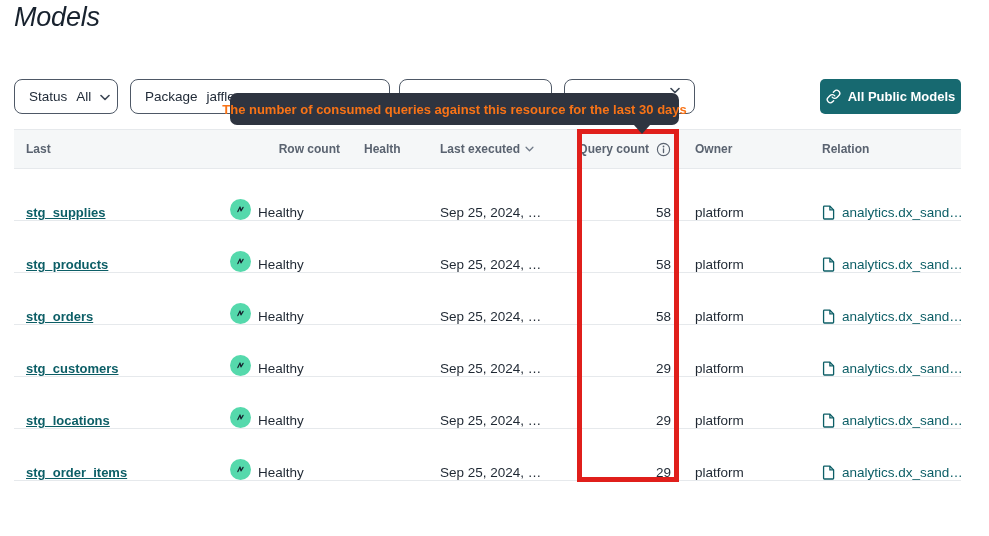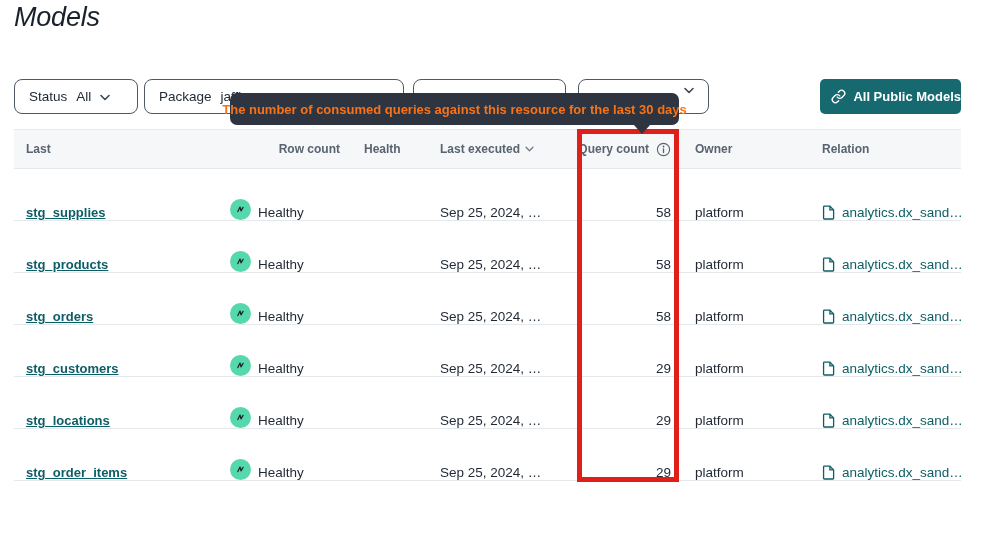--- a/index.html
+++ b/index.html
@@ -22,29 +22,29 @@
   
   .filters { position: absolute; left: 14px; top: 79px; display: flex; }
   .dropdown {
     height: 35px; border: 1.5px solid var(--filter_border);
     border-radius: 8px; background: #fff;
     display: flex; align-items: center; gap: 9px;
     padding: 0 14px; font-size: 13.5px; color: #222c39;
     cursor: pointer; white-space: nowrap; overflow: hidden;
   }
   .dropdown .chev { flex: 0 0 auto; margin-top: 1px; }
-  .dd-status  { width: 124px; margin-right: 6px; }
+  .dd-status  { width: 104px; margin-right: 12px; }
   .dd-package { width: 260px; margin-right: 9px; }
   .dd-three   { width: 153px; margin-right: 12px; }
   .dd-four    { width: 131px; justify-content: flex-end; align-items: flex-start; padding-top: 6px; }
 
   .primary-btn {
     position: absolute; left: 820px; top: 79px; width: 141px; height: 35px;
     background: var(--button_teal); color: #fff; border: none; border-radius: 5px;
-    display: flex; align-items: center; justify-content: flex-end; gap: 7px;
+    display: flex; align-items: center; justify-content: center; gap: 7px;
     font-size: 13px; font-weight: bold; font-family: inherit; cursor: pointer;
   }
 
   
   .table { position: absolute; left: 14px; top: 129px; width: 947px; font-size: 13.5px; }
   .grid-row { display: grid; grid-template-columns: 204px 134px 76px 151px 104px 127px 151px; }
   .thead {
     background: var(--header_bg);
     border-top: 1px solid #e6e9ec; border-bottom: 1px solid #e6e9ec;
   }

